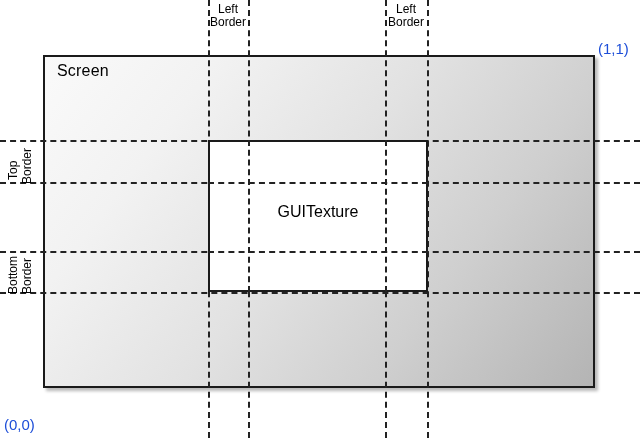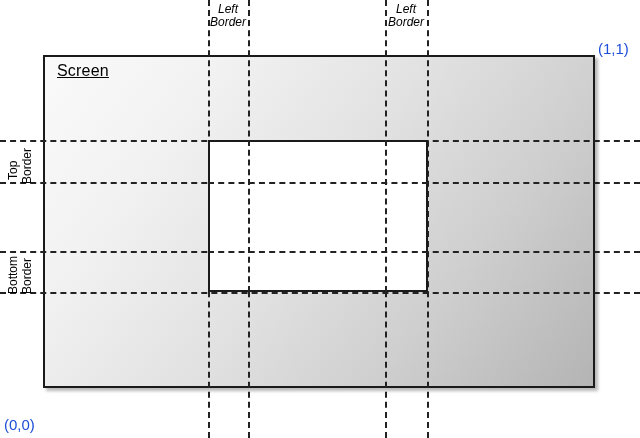--- a/index.html
+++ b/index.html
@@ -34,21 +34,20 @@
   }
 
   .screen-label {
     position: absolute;
     left: 57px;
     top: 62px;
     font-size: 16px;
     color: #000;
     letter-spacing: 0.2px;
     white-space: nowrap;
-    text-decoration: underline;
   }
 
   
   .texture-rect {
     position: absolute;
     left: 208px;
     top: 140px;
     width: 220px;
     height: 152px;
     border: 2px solid #1a1a1a;
@@ -84,21 +83,20 @@
   }
 
   
   .label-top {
     position: absolute;
     font-size: 12px;
     color: #000;
     text-align: center;
     line-height: 13px;
     white-space: nowrap;
-    font-style: italic;
   }
   .label-top .l1 { display: block; }
   .label-top .l2 { display: block; }
 
   .label-side {
     position: absolute;
     font-size: 12px;
     color: #000;
     white-space: nowrap;
     transform: rotate(-90deg);
@@ -134,20 +132,21 @@
   <div class="vline" style="left:385px"></div>
   <div class="vline" style="left:427px"></div>
 
   <div class="texture-rect"></div>
 
   <div class="vline" style="left:248px; top:140px; height:152px;"></div>
   <div class="vline" style="left:385px; top:140px; height:152px;"></div>
   <div class="hline" style="top:182px; left:208px; width:220px;"></div>
   <div class="hline" style="top:251px; left:208px; width:220px;"></div>
 
+  <div class="texture-label">GUITexture</div>
 
   <div class="label-top" style="left:198px; top:3px; width:60px;">
     <span class="l1">Left</span>
     <span class="l2">Border</span>
   </div>
 
   <div class="label-top" style="left:376px; top:3px; width:60px;">
     <span class="l1">Left</span>
     <span class="l2">Border</span>
   </div>

